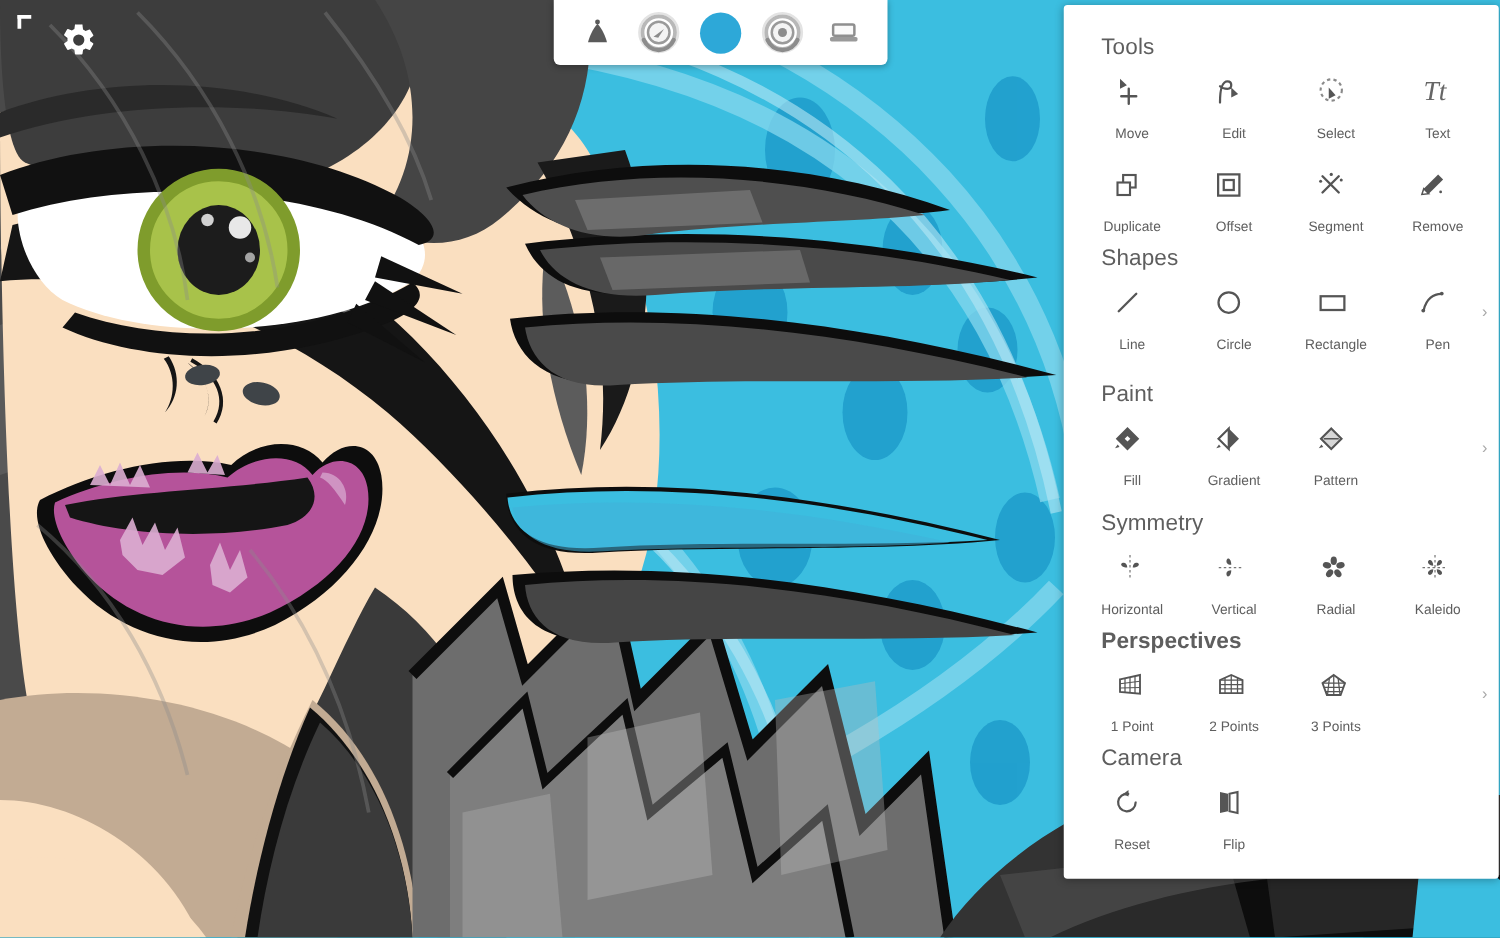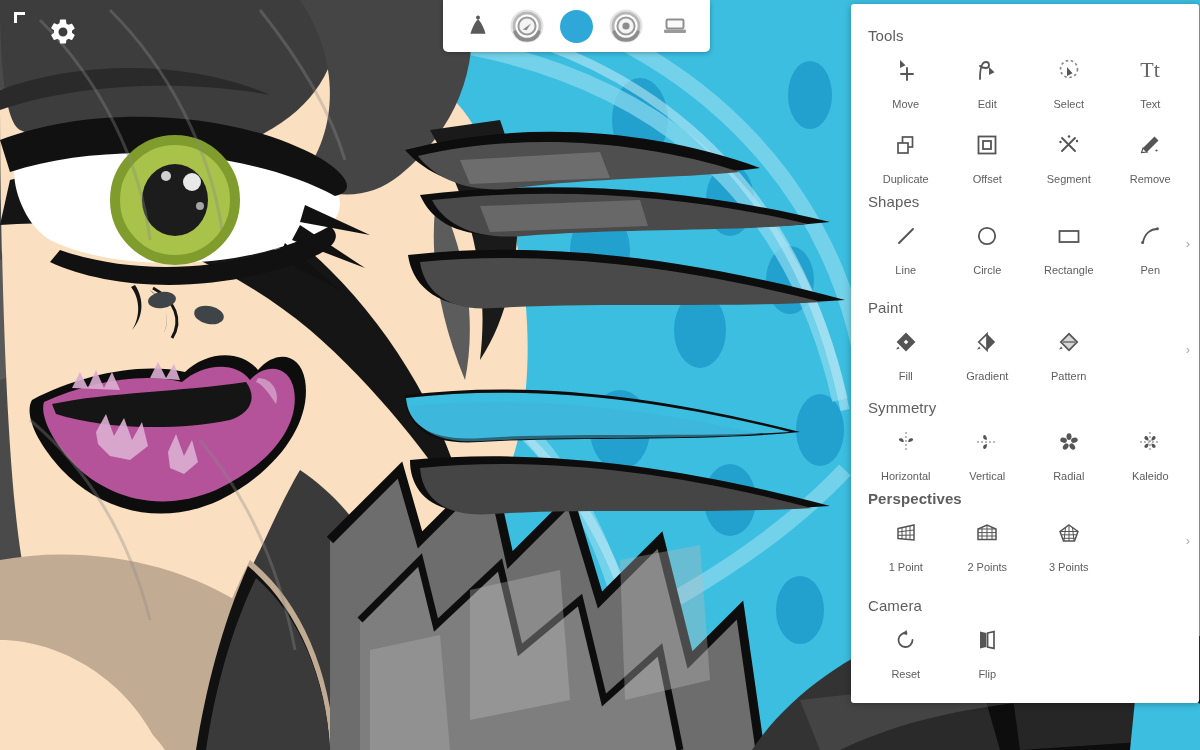--- a/index.html
+++ b/index.html
@@ -49,38 +49,38 @@
   #tools-panel {
     position: absolute; left: 851px; top: 4px;
     width: 348px; height: 699px;
     background: #ffffff;
     border-radius: 3px;
     box-shadow: 0 1px 7px rgba(0,0,0,0.3);
     padding: 0;
     overflow: hidden;
   }
   .section-label {
-    font-size: 15px; color: #5e5e5e;
-    padding-left: 17px; letter-spacing: .1px;
+    font-size: 18px; color: #5e5e5e;
+    padding-left: 30px; letter-spacing: .1px;
     line-height: 1;
   }
   .grid-row {
     position: relative;
     display: grid;
     grid-template-columns: repeat(4, 1fr);
     padding: 0 8px 0 14px;
   }
   .cell {
     display: flex; flex-direction: column; align-items: center;
     cursor: pointer;
     padding-top: 12px;
   }
   .cell .glyph {
     height: 30px; width: 34px;
-    display: flex; align-items: center; justify-content: center;
+    display: flex; align-items: center;  font-style: italic;
   }
   .cell .cap {
     font-size: 11px; color: #5e5e5e;
     margin-top: 13px; white-space: nowrap;
   }
   .chev {
     position: absolute; right: 4px; top: 50%;
     transform: translateY(-50%);
     font-size: 13px; color: #a9a9a9; line-height: 1;
     cursor: pointer;
@@ -592,21 +592,21 @@
             <path d="M15 5 L 24 11.5 L 20.5 21 L 9.5 21 L 6 11.5 Z" fill="none" stroke="#555" stroke-width="1.5"></path>
             <path d="M10 21 L 11.5 7.5 M 15 21 L 15 5 M 20 21 L 18.5 7.5" stroke="#555" stroke-width="1"></path>
             <path d="M7.2 14.8 L 22.8 14.8 M 8.4 18.3 L 21.6 18.3 M 6.3 11.5 L 23.7 11.5" stroke="#555" stroke-width="1"></path>
           </svg>
         </span>
         <span class="cap">3 Points</span>
       </div>
       <div class="chev">›</div>
     </div>
 
-    <div class="section-label" style="margin-top:25px;">Camera</div>
+    <div class="section-label" style="margin-top:9px;">Camera</div>
 
     <div class="grid-row cam-row">
       <div class="cell">
         <span class="glyph">
           <svg class="icn" width="26" height="26" viewBox="0 0 26 26" aria-hidden="true">
             <path d="M19.5 13 A 7 7 0 1 1 13.6 6.1" fill="none" stroke="#555" stroke-width="1.8" stroke-linecap="round"></path>
             <path d="M13.8 3 L 13.8 8.2 L 9.2 6.3 Z" fill="#555"></path>
           </svg>
         </span>
         <span class="cap">Reset</span>

